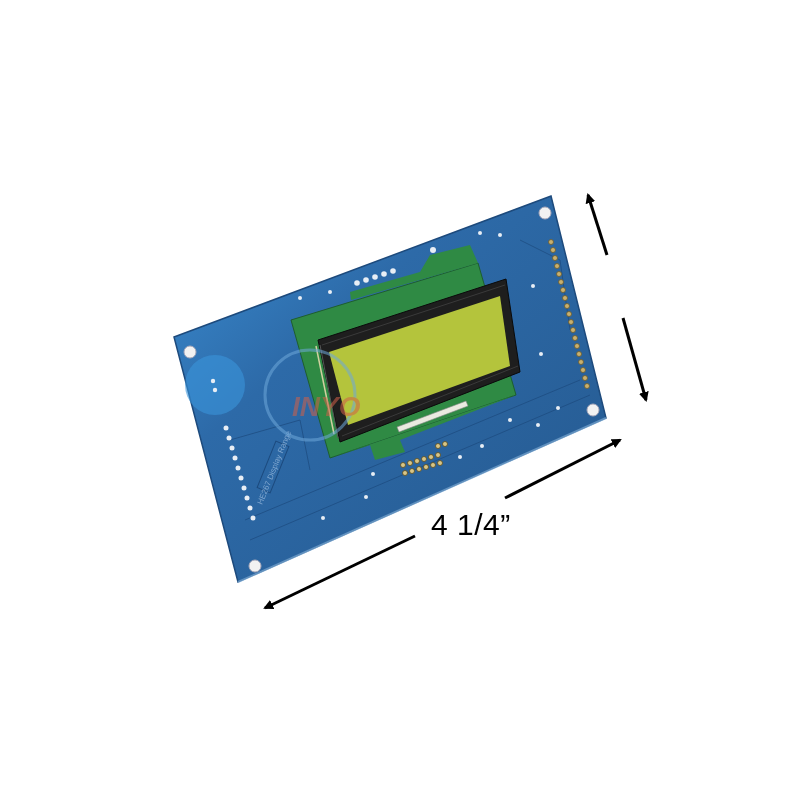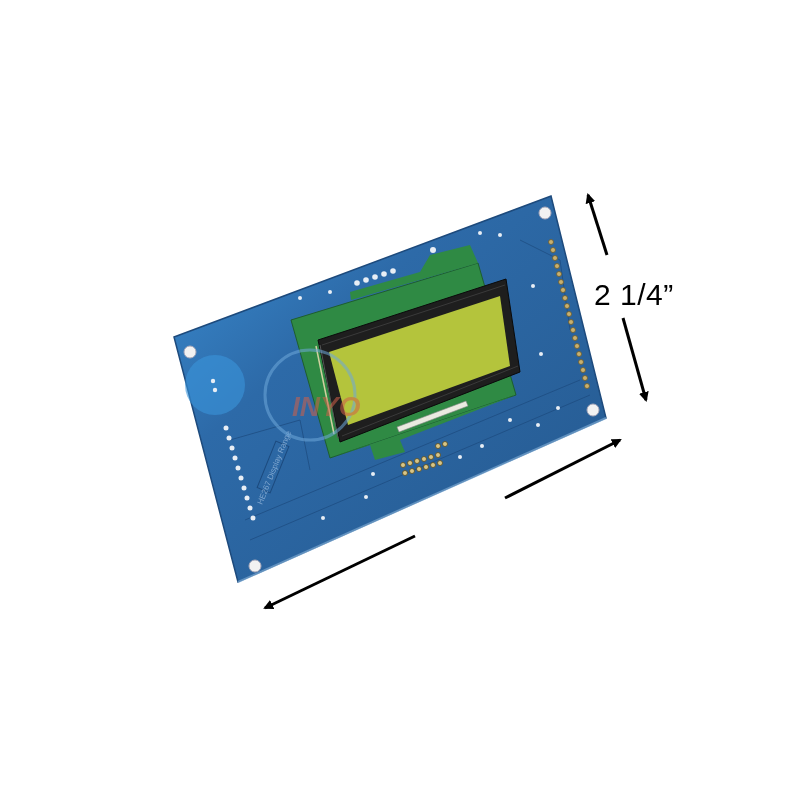--- a/index.html
+++ b/index.html
@@ -157,14 +157,14 @@
     <g>
       <line x1="607" y1="255" x2="588" y2="195" stroke="#000" stroke-width="3" marker-end="url(#arrowhead)"></line>
       <line x1="623" y1="318" x2="646" y2="400" stroke="#000" stroke-width="3" marker-end="url(#arrowhead)"></line>
     </g>
     <g>
       <line x1="505" y1="498" x2="620" y2="440" stroke="#000" stroke-width="3" marker-end="url(#arrowhead)"></line>
       <line x1="415" y1="536" x2="265" y2="608" stroke="#000" stroke-width="3" marker-end="url(#arrowhead)"></line>
     </g>
   </svg>
 
-  <div id="dim-h" class="dim-label">2 1/4”</div>
+  <div id="dim-w" class="dim-label">4 1/4”</div>
 </div>
 
 </body></html>

